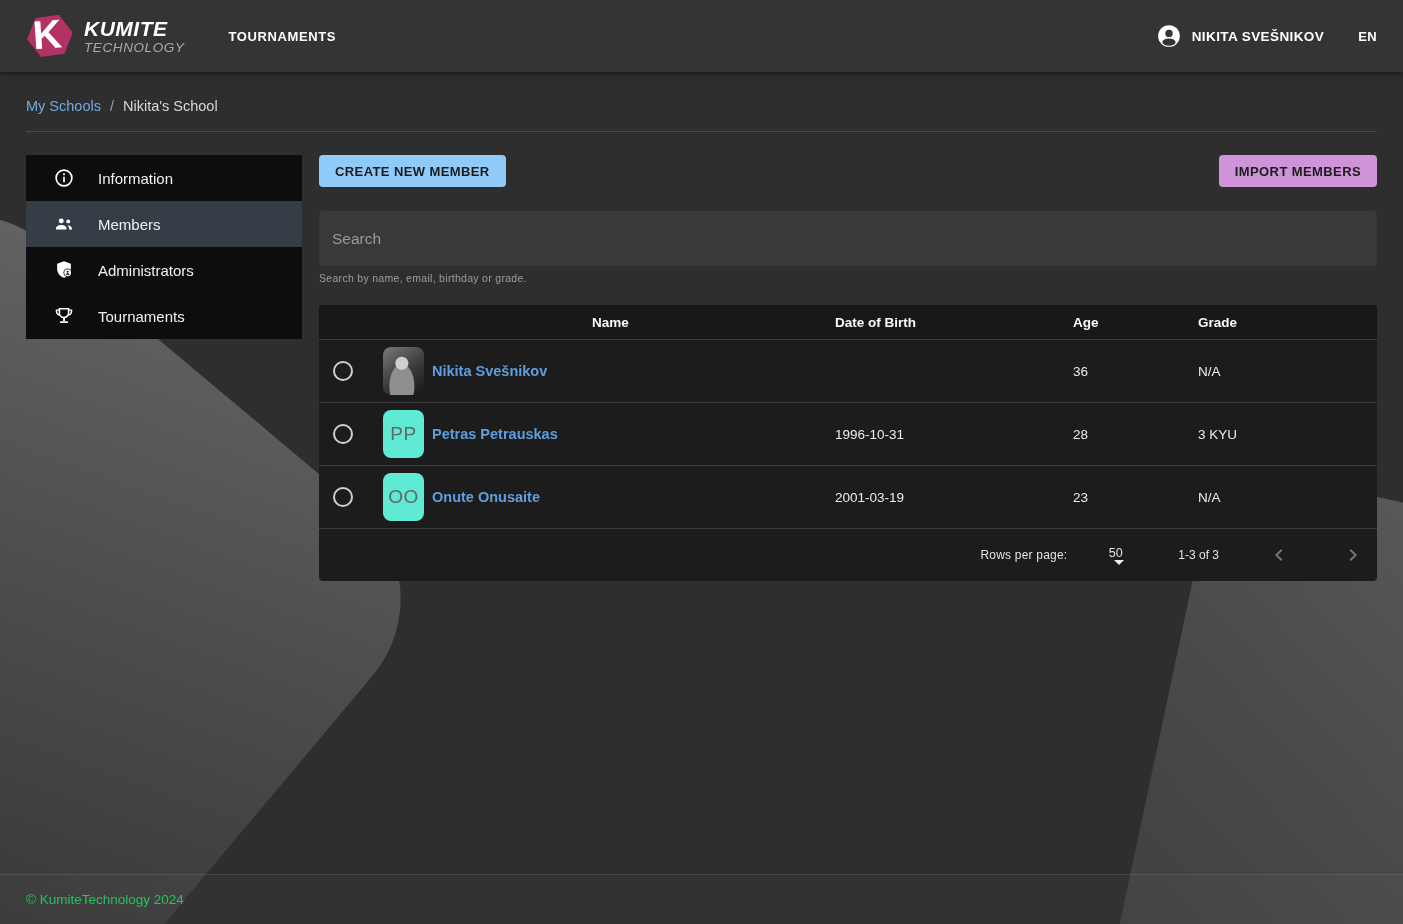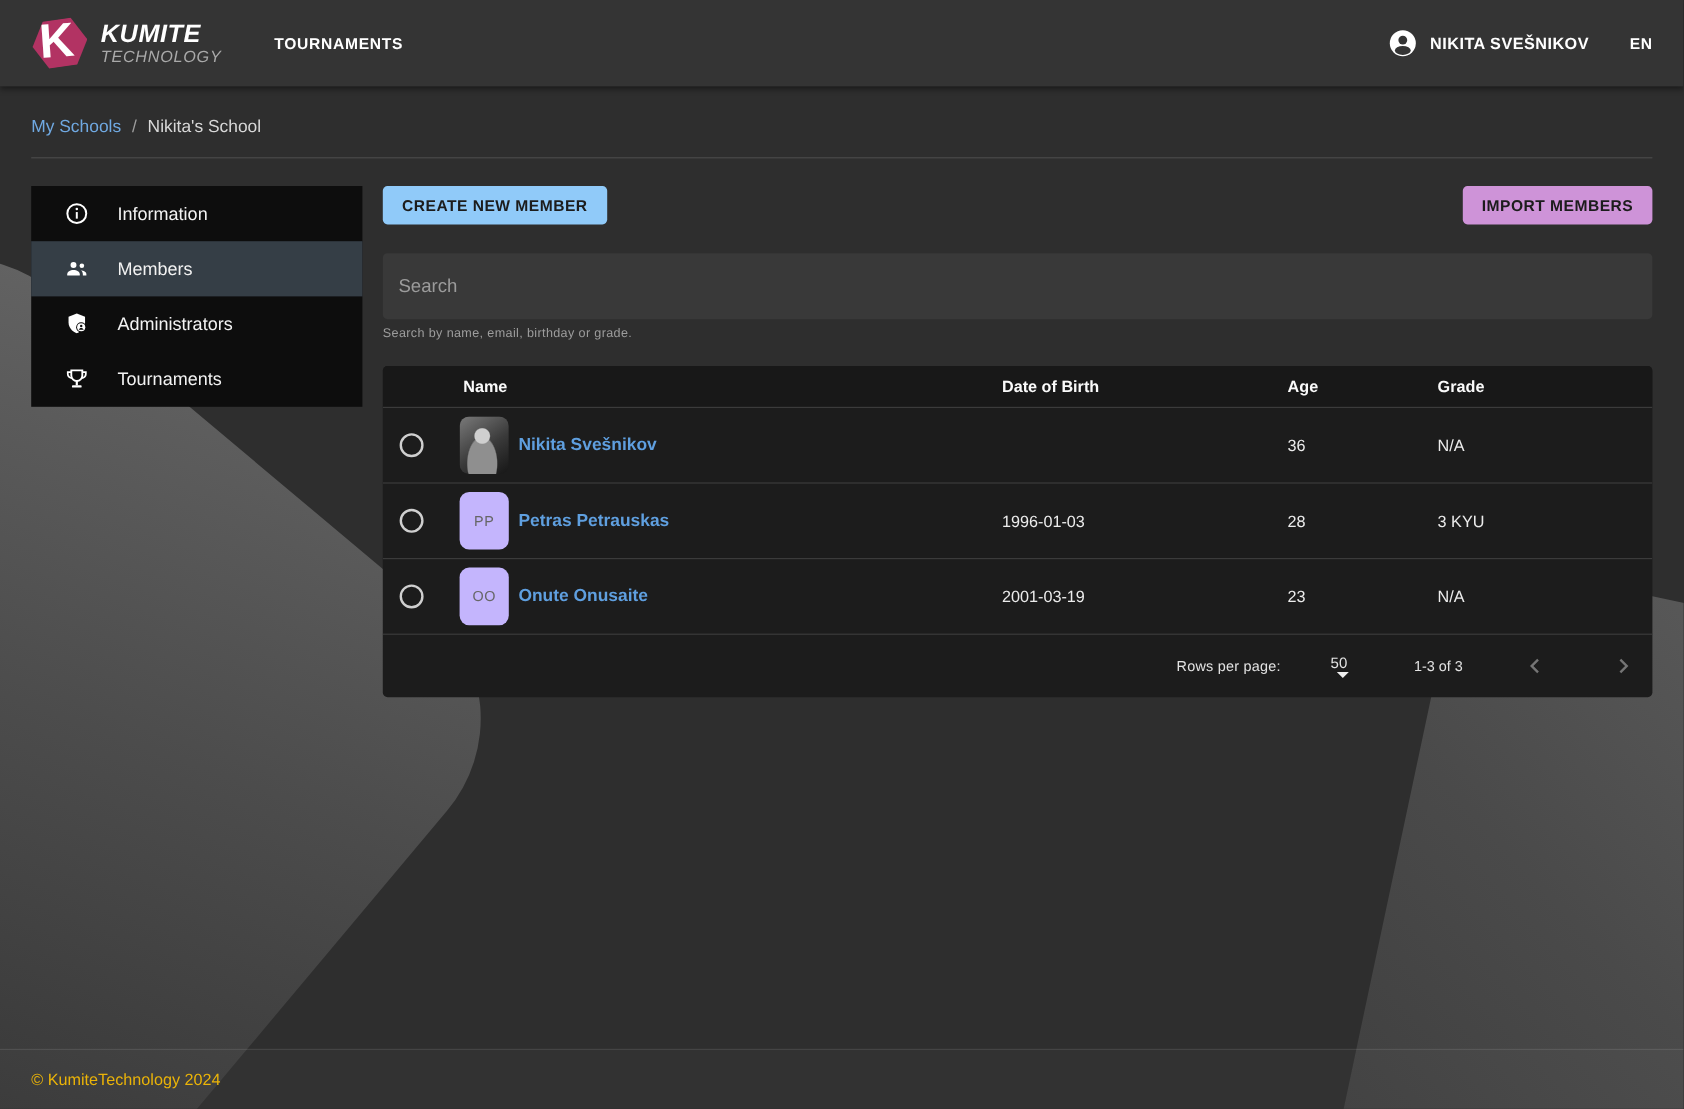--- a/index.html
+++ b/index.html
@@ -78,38 +78,38 @@
     width:100%; background:transparent; border:none; outline:none;
     font-family:"Liberation Sans",sans-serif; font-size:15.5px; color:#fff; padding:0 13px;
   }
   .search-box input::placeholder { color:#9b9b9b; opacity:1; }
   .helper { margin-top:6px; font-size:10.5px; color:#9d9d9d; letter-spacing:.3px; }
 
   
   .table { margin-top:21px; background:#1c1c1c; border-radius:4px; overflow:hidden; }
   .t-grid { display:grid; grid-template-columns:48px 468px 230px 125px 139px; align-items:center; }
   .t-header { height:34px; background:#181818; font-size:13.5px; font-weight:bold; color:#fafafa; }
-  .th-name { padding-left:19px; }
+  .th-name { padding-left:19px;text-align:center; }
   .pad8 { padding-left:8px; }
   .t-row { height:63px; border-top:1px solid #3b3b3b; }
   .radio-cell { display:flex; justify-content:center; }
   .radio {
     width:20px; height:20px; border-radius:50%; border:2px solid #cfcfcf;
     display:inline-block; cursor:pointer;
   }
   .name-cell { display:flex; align-items:center; }
   .avatar { width:41px; height:48px; border-radius:8px; margin-left:16px; flex:0 0 41px;
     display:flex; align-items:center; justify-content:center; }
   .avatar-photo {
     background:
       radial-gradient(circle at 46% 34%, #cfcfcf 0 6px, rgba(0,0,0,0) 7px),
       radial-gradient(ellipse at 46% 82%, #8f8f8f 0 12px, rgba(0,0,0,0) 13px),
       linear-gradient(145deg,#7a7a7a 0%,#3a3a3a 55%,#161616 100%);
   }
-  .avatar-initials { background:#c4b5fd; color:#666; font-size:12px; letter-spacing:.5px; }
+  .avatar-initials { background:#5eead4; color:#666; font-size:19px; letter-spacing:.5px; }
   .name-link { margin-left:8px; font-size:14.5px; font-weight:bold; color:#5f9fdf; cursor:pointer; }
   .cell-text { font-size:13.5px; color:#ececec; }
   .redacted {
     width:88px; height:13px; border-radius:3px; background:#9a9a9a;
     filter:blur(5px); opacity:.5;
   }
 
   .t-pagination {
     height:53px; border-top:1px solid #3b3b3b; display:flex; align-items:center;
     justify-content:flex-end; padding-right:10px; font-size:12px; color:#e3e3e3;gap:26px;
@@ -124,21 +124,21 @@
   }
   .range { margin-left:28px; }
   .pg-btn { margin-left:20px; width:28px; height:28px; display:flex; align-items:center; justify-content:center; cursor:pointer; }
   .pg-btn svg { fill:#757575; }
 
   
   .footer {
     position:absolute; left:0; right:0; bottom:0; height:50px; z-index:1;
     border-top:1px solid rgba(255,255,255,.09); background:rgba(255,255,255,.02);
     display:flex; align-items:center; padding-left:26px;
-    font-size:13.5px; color:#eab308;
+    font-size:13.5px; color:#22c55e;
   }
 </style>
 </head>
 <body>
 
 <div class="bg-shape bg-left"></div>
 <div class="bg-shape bg-right"></div>
 
 <header class="topbar layer">
   <div class="brand">
@@ -249,21 +249,21 @@
       </div>
 
       <div class="t-grid t-row">
         <span class="radio-cell">
             <span class="radio"></span>
           </span>
         <span class="name-cell">
           <span class="avatar avatar-initials">PP</span>
           <a class="name-link">Petras Petrauskas</a>
         </span>
-        <span class="cell-text">1996-01-03</span>
+        <span class="cell-text">1996-10-31</span>
         <span class="cell-text pad8">28</span>
         <span class="cell-text pad8">3 KYU</span>
       </div>
 
       <div class="t-grid t-row">
         <span class="radio-cell">
             <span class="radio"></span>
           </span>
         <span class="name-cell">
           <span class="avatar avatar-initials">OO</span>

